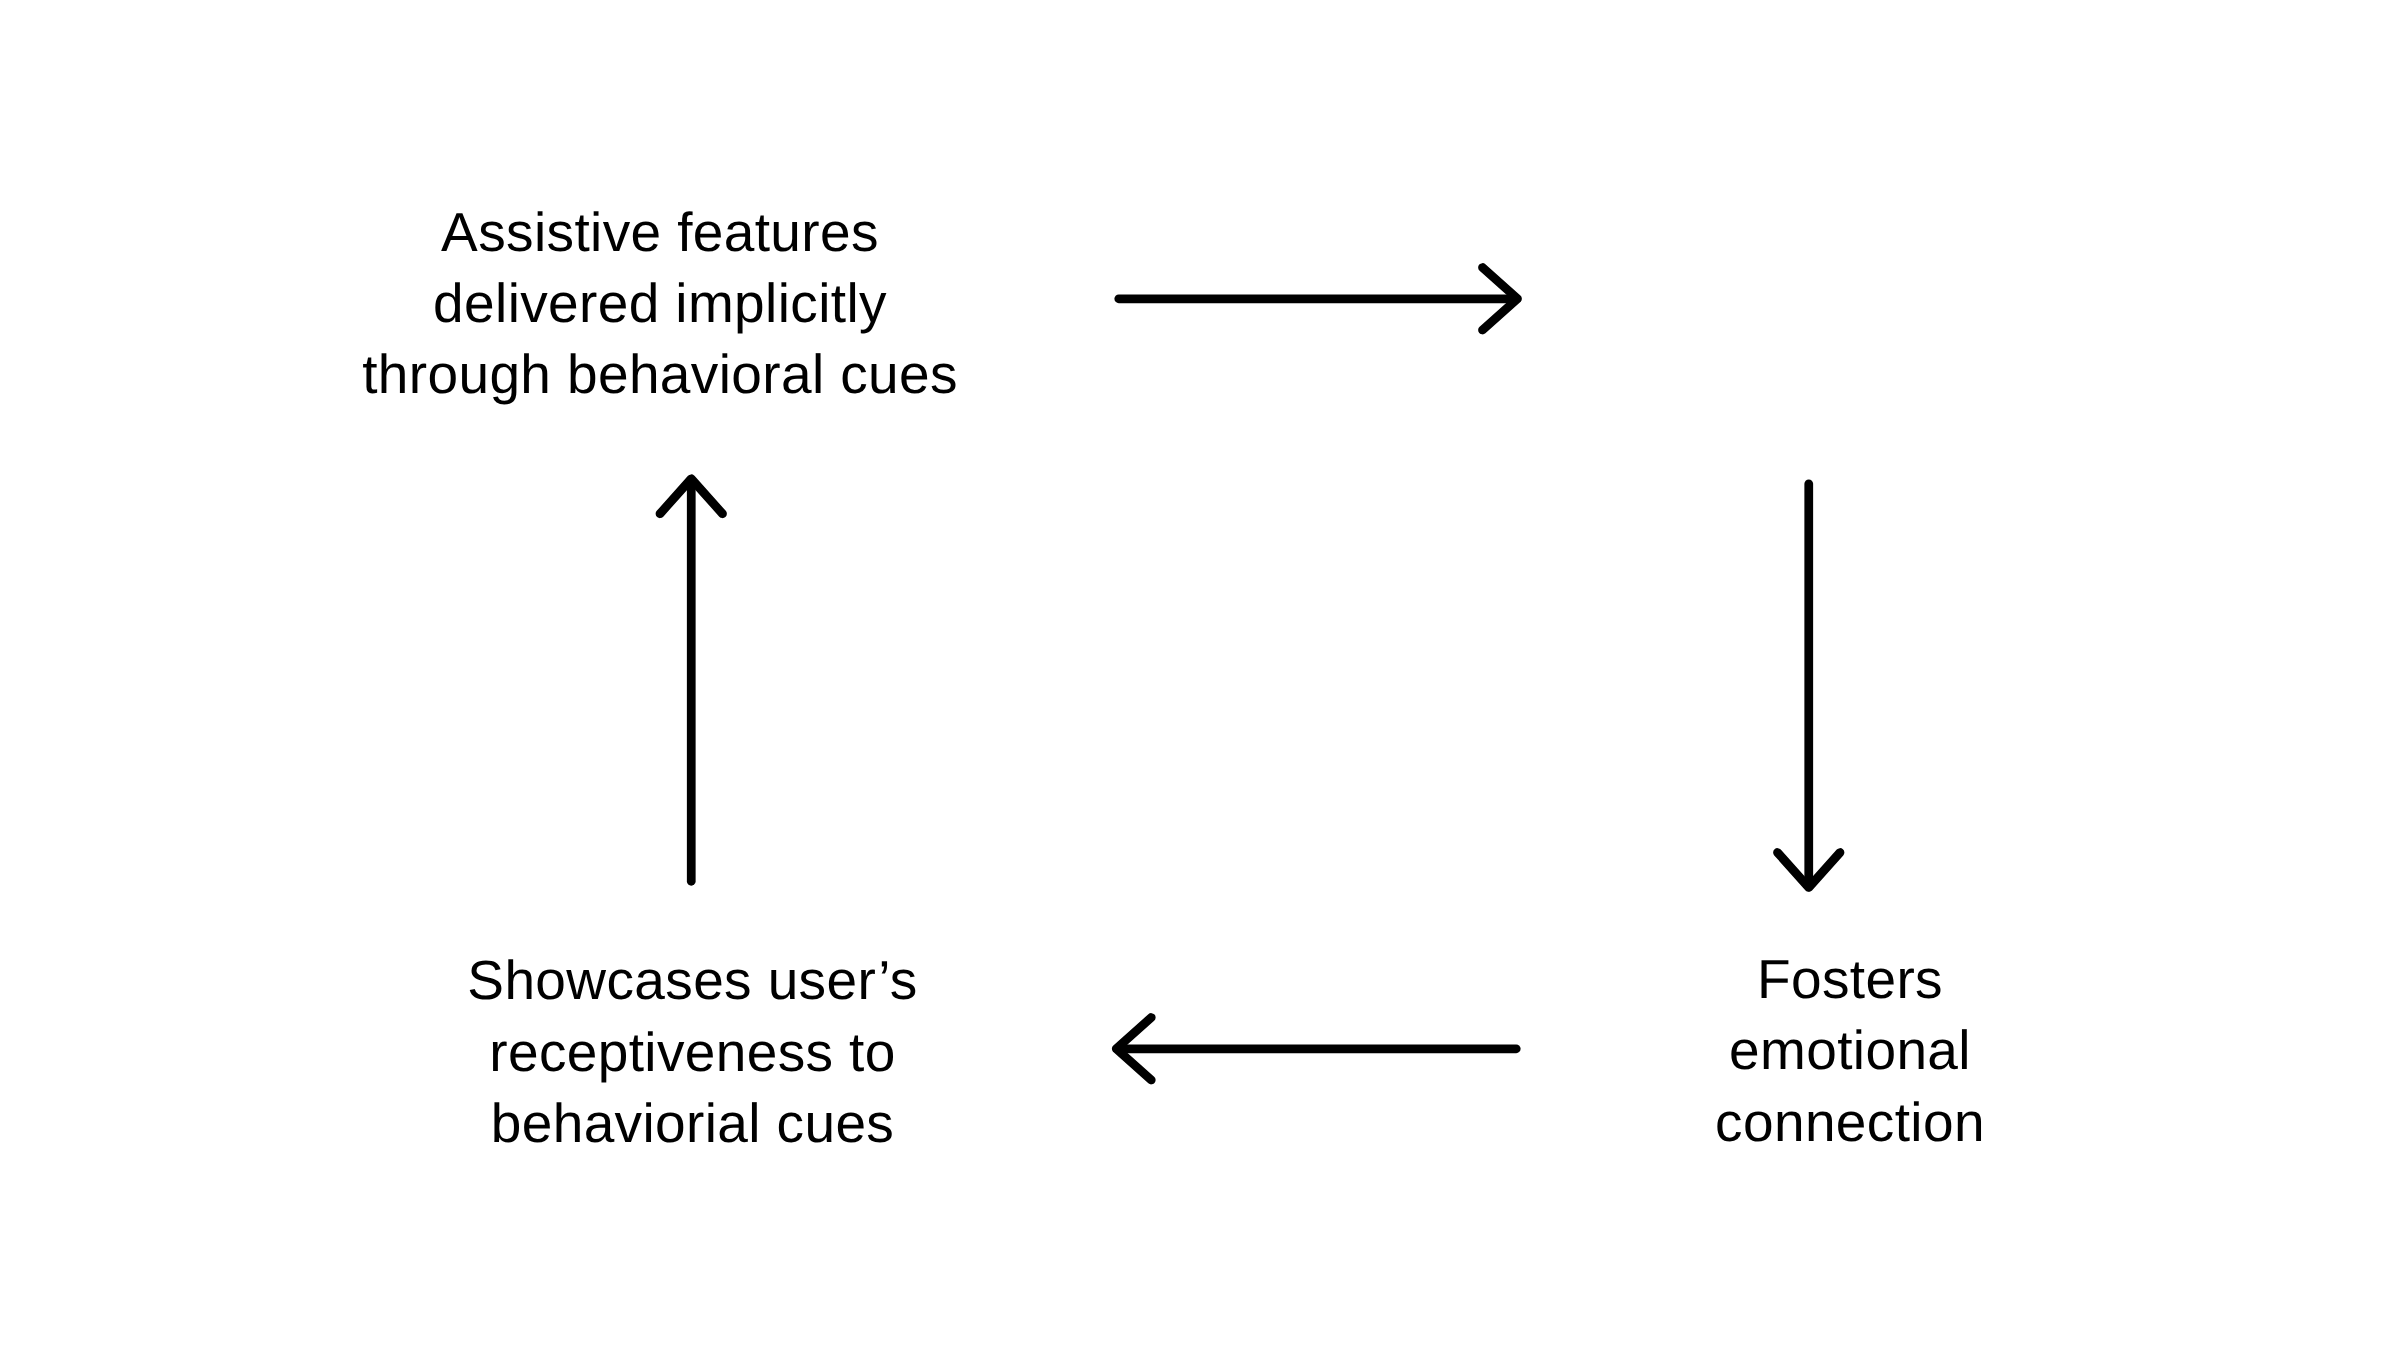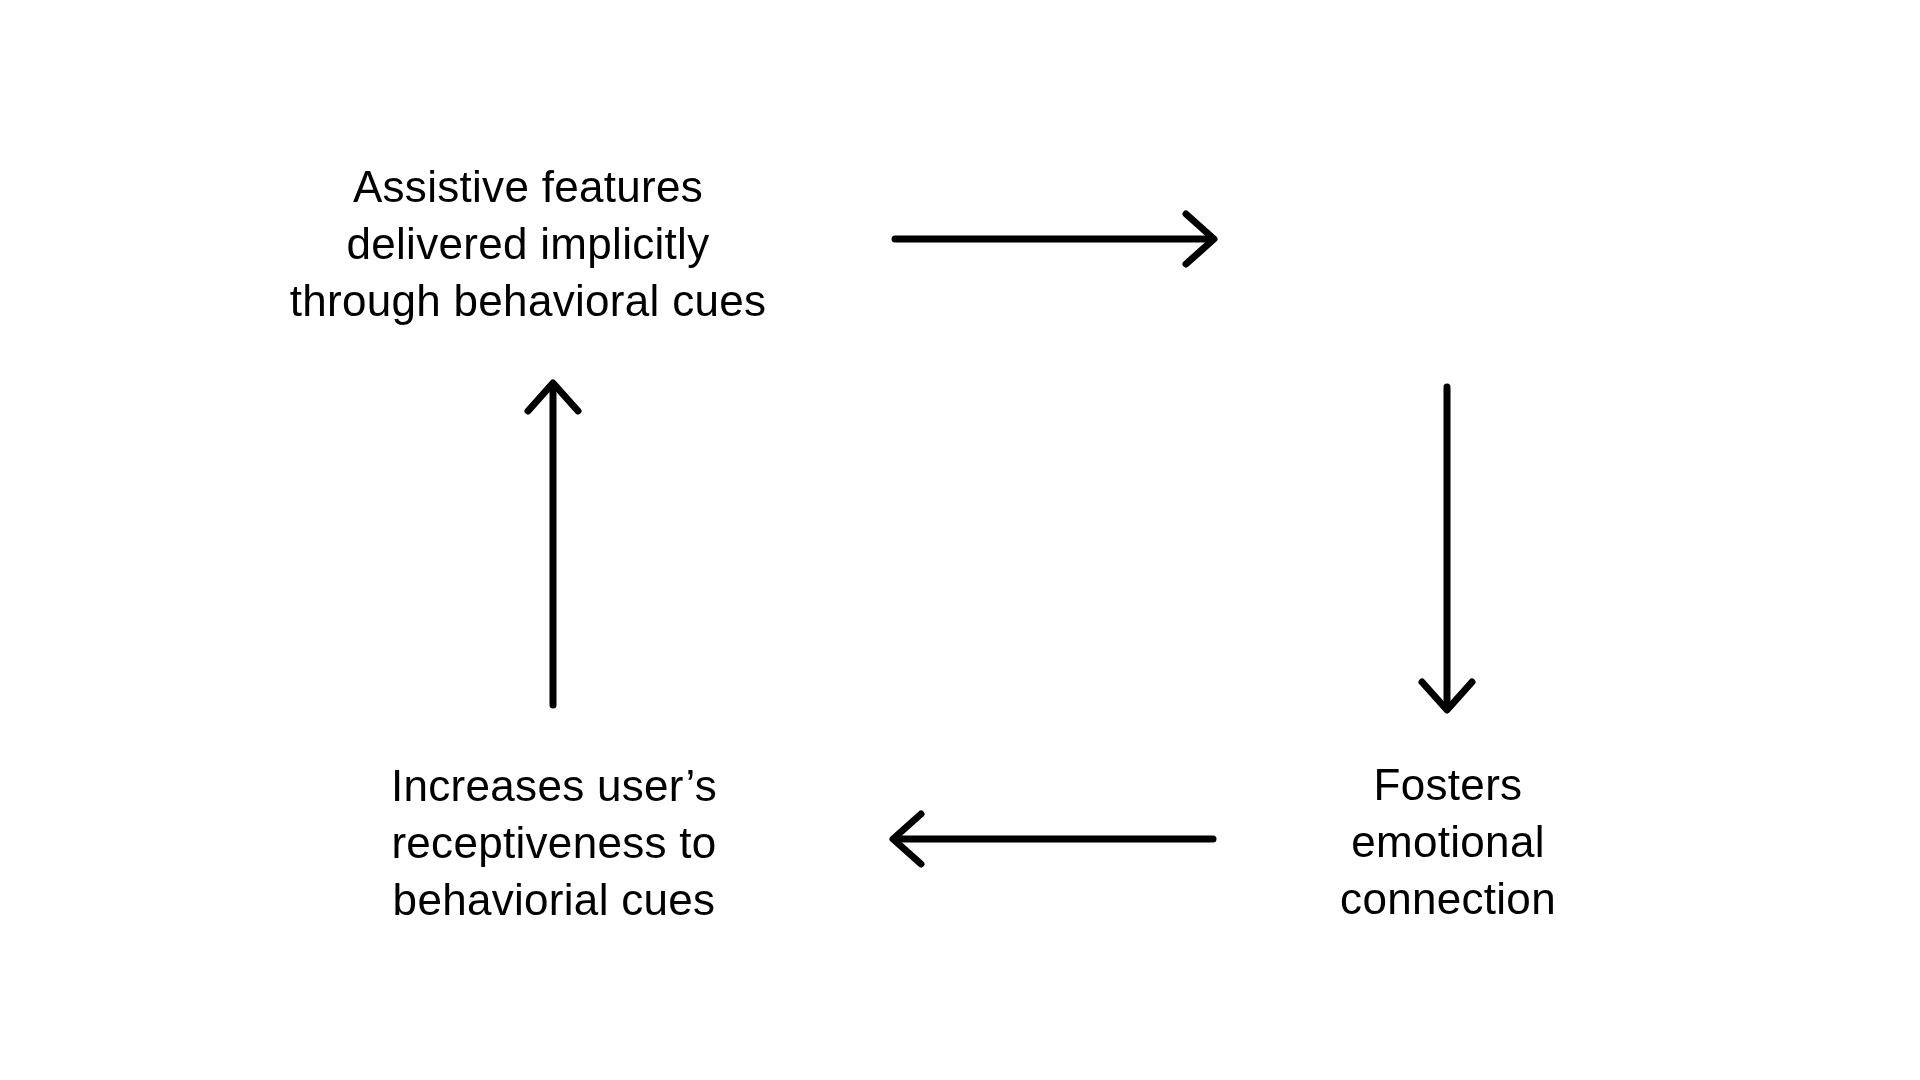--- a/index.html
+++ b/index.html
@@ -35,21 +35,21 @@
     transform: translate(-50%, -50%);
     color: #000000;
     font-size: 44px;
     line-height: 57px;
     text-align: center;
     white-space: pre-line;
     letter-spacing: 0.3px;
   }
   .node-a { left: 528px;  top: 243px; }
   .node-b { left: 1450px; top: 257px; }
-  .node-c { left: 1448px; top: 841px; }
+  .node-c { left: 1480px; top: 841px; }
   .node-d { left: 554px;  top: 842px; }
 </style>
 </head>
 <body>
 
 <div class="canvas">
 
   <svg class="arrows" viewBox="0 0 1920 1080" aria-hidden="true">
     <g>
       <path d="M895 239 H1210"></path>
@@ -71,17 +71,17 @@
 
   <div class="node node-a">Assistive features
 delivered implicitly
 through behavioral cues</div>
 
 
   <div class="node node-c">Fosters
 emotional
 connection</div>
 
-  <div class="node node-d">Increases user’s
+  <div class="node node-d">Showcases user’s
 receptiveness to
 behaviorial cues</div>
 
 </div>
 
 </body></html>

